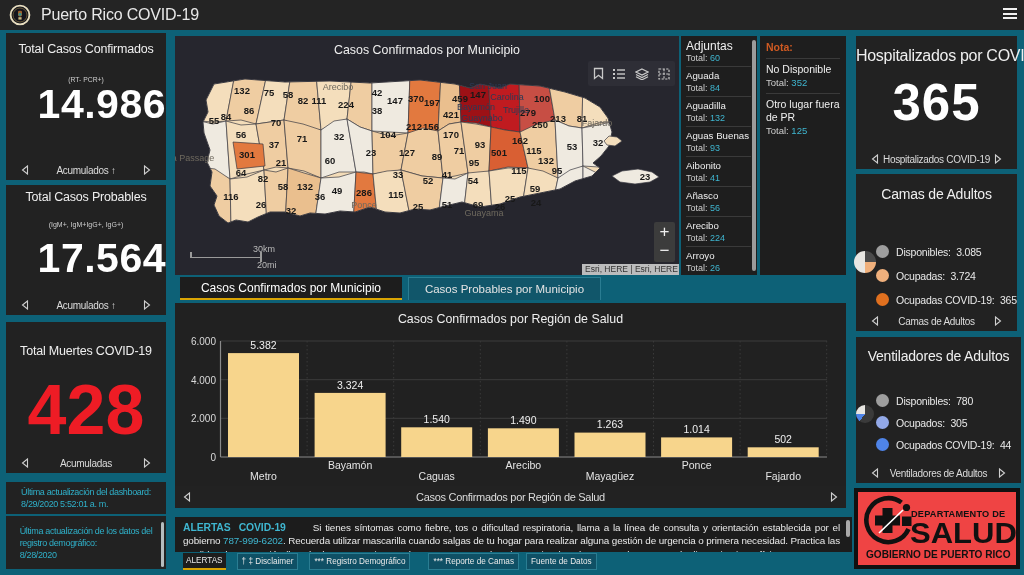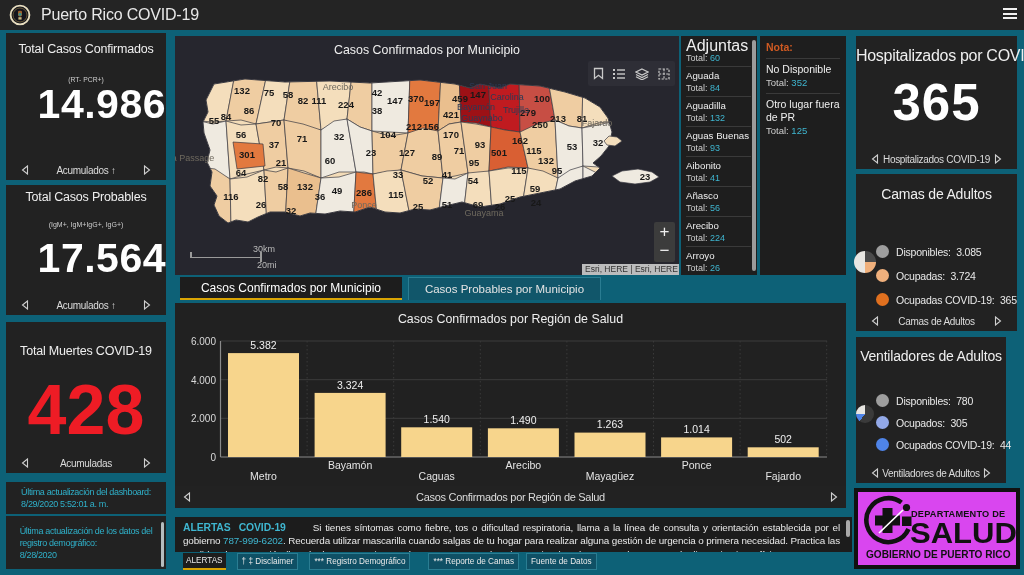--- a/index.html
+++ b/index.html
@@ -286,21 +286,21 @@
  <div class="abs" style="left:78px;top:208px;font-size:9px;color:#b9b9b9">30km</div>
  <div class="abs" style="left:82px;top:224px;font-size:9px;color:#b9b9b9">20mi</div>
 
  <div class="abs" style="left:407px;top:228px;height:11px;background:rgba(210,210,210,.88);color:#323232;font-size:8.5px;line-height:11px;padding:0 3px;white-space:nowrap">Esri, HERE | Esri, HERE</div>
  </div>
 </div>
 
 <div class="panel" style="left:681px;top:36px;width:76px;height:239px;background:#1e1e1e;overflow:hidden">
  <div style="padding:1px 6px 0 5px">
       <div style="padding:4px 0 3px;border-bottom:1px solid #3a3a3a;white-space:nowrap;overflow:hidden">
- <div style="font-size:16px;color:#efefef;line-height:10px">Adjuntas</div>
+ <div style="font-size:12px;color:#efefef;line-height:10px">Adjuntas</div>
  <div style="font-size:9px;color:#cfcfcf;margin-top:3px;line-height:9px">Total: <span style="color:#3fb6d0">60</span></div>
       </div>
       <div style="padding:4px 0 3px;border-bottom:1px solid #3a3a3a;white-space:nowrap;overflow:hidden">
  <div style="font-size:9.7px;color:#efefef;line-height:10px">Aguada</div>
  <div style="font-size:9px;color:#cfcfcf;margin-top:3px;line-height:9px">Total: <span style="color:#3fb6d0">84</span></div>
       </div>
       <div style="padding:4px 0 3px;border-bottom:1px solid #3a3a3a;white-space:nowrap;overflow:hidden">
  <div style="font-size:9.7px;color:#efefef;line-height:10px">Aguadilla</div>
  <div style="font-size:9px;color:#cfcfcf;margin-top:3px;line-height:9px">Total: <span style="color:#3fb6d0">132</span></div>
       </div>
@@ -464,21 +464,21 @@
       </span>
       <span class="navtxt">Camas de Adultos</span>
       <span class="arr rarr">
         <svg width="8" height="10" viewBox="0 0 8 10">
           <path d="M1.5 1 L6.5 5 L1.5 9 Z" fill="none" stroke="#cfcfcf" stroke-width="1.1"></path>
         </svg>
       </span>
     </div>
 </div>
 
-<div class="panel" style="left:856px;top:337px;width:150px;height:146px">
+<div class="panel" style="left:856px;top:337px;width:165px;height:146px">
  <div class="ptitle" style="margin-top:11px;font-size:14px">Ventiladores de Adultos</div>
  <div style="margin:30px 0 0 20px">
   <div class="leg" style="margin-bottom:9px"><span class="dot" style="background:#9e9e9e"></span>Disponibles:&nbsp; 780</div>
   <div class="leg" style="margin-bottom:9px"><span class="dot" style="background:#93a9e8"></span>Ocupados:&nbsp; 305</div>
   <div class="leg"><span class="dot" style="background:#4f84e8"></span>Ocupados COVID-19:&nbsp; 44</div>
  </div>
  <div class="abs" style="left:0px;top:68px;width:18px;height:18px;border-radius:50%;background:conic-gradient(#3a3a3a 0 60%, #4f84e8 60% 75%, #e8e6e2 75% 100%)"></div>
  <div class="nav">
       <span class="arr larr">
         <svg width="8" height="10" viewBox="0 0 8 10">
@@ -488,21 +488,21 @@
       <span class="navtxt">Ventiladores de Adultos</span>
       <span class="arr rarr">
         <svg width="8" height="10" viewBox="0 0 8 10">
           <path d="M1.5 1 L6.5 5 L1.5 9 Z" fill="none" stroke="#cfcfcf" stroke-width="1.1"></path>
         </svg>
       </span>
     </div>
 </div>
 
 <div class="abs" style="left:854px;top:488px;width:166px;height:81px;background:#111">
- <div class="abs" style="left:4px;top:4px;right:4px;bottom:4px;background:#d946ef;color:#111">
+ <div class="abs" style="left:4px;top:4px;right:4px;bottom:4px;background:#ef4444;color:#111">
   <svg class="abs" style="left:4px;top:3px" width="54" height="52" viewBox="0 0 54 52">
     <path d="M 39.5 7.5 A 22 22 0 1 0 46.5 34" fill="none" stroke="#111" stroke-width="4.6"></path>
     <path d="M20.5 13 h10 v7.5 h7.5 v10 h-7.5 v7.5 h-10 v-7.5 h-7.5 v-10 h7.5 Z" fill="#111"></path>
     <rect x="40" y="21.5" width="9.5" height="9.5" fill="#111"></rect>
     <circle cx="44.5" cy="12.5" r="3.6" fill="#111"></circle>
     <line x1="17" y1="38" x2="41" y2="15" stroke="#fff" stroke-width="1.7"></line>
   </svg>
   <div class="abs" style="left:53px;top:17px;font-size:9.2px;font-weight:bold;letter-spacing:.2px;white-space:nowrap">DEPARTAMENTO DE</div>
   <div class="abs" style="left:52px;top:25px;font-size:29px;font-weight:bold;letter-spacing:0px;transform:scaleX(1.07);transform-origin:left">SALUD</div>
   <div class="abs" style="left:8px;top:57px;font-size:10.1px;font-weight:bold;white-space:nowrap">GOBIERNO DE PUERTO RICO</div>

